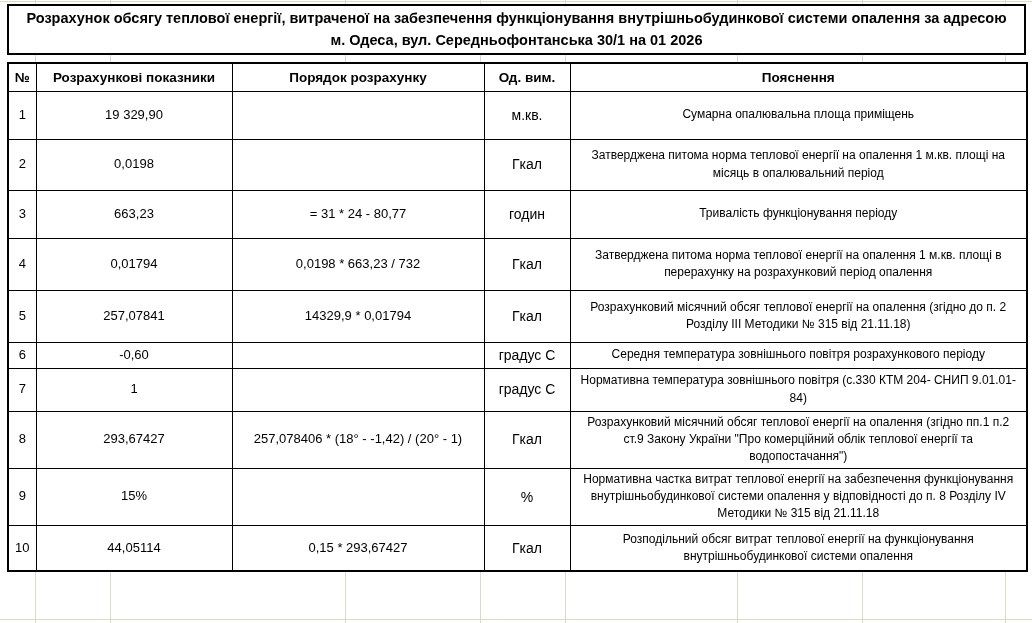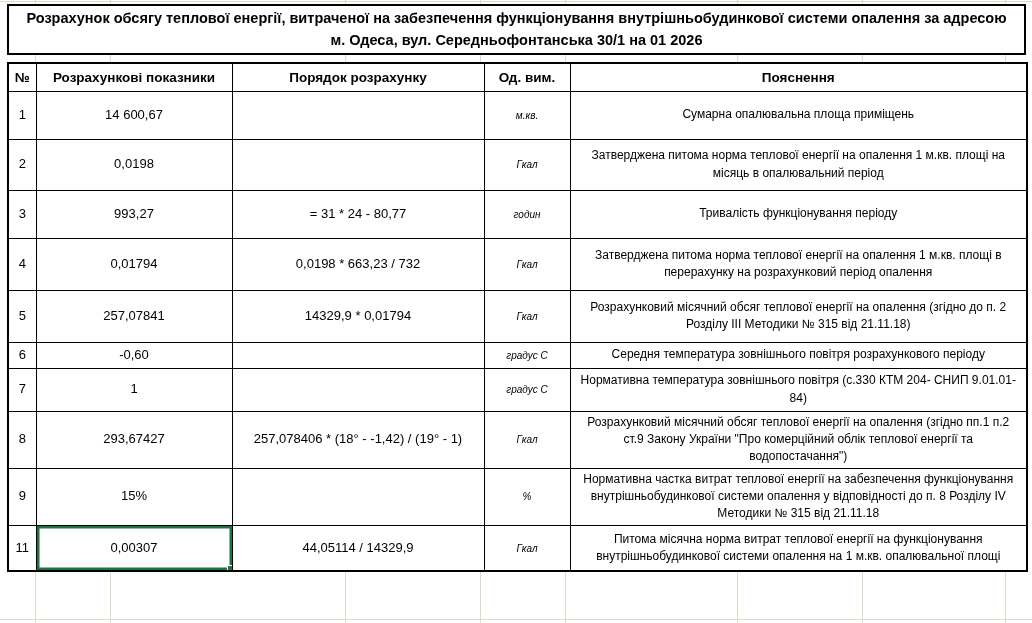--- a/index.html
+++ b/index.html
@@ -70,21 +70,21 @@
     font-size: 13.5px;
     font-weight: bold;
     height: 28px;
     padding: 2px 3px;
   }
   table.calc td {
     font-size: 13px;
     padding: 2px 4px;
     line-height: 1.3;
   }
-  table.calc td:nth-child(4) { font-size: 10px; font-style: italic; }
+  table.calc td:nth-child(4) { font-size: 14px; }
   table.calc td:nth-child(5) {
     font-size: 12px;
     line-height: 1.45;
     padding: 2px 10px;
   }
   
   tbody tr:nth-child(1)  td { height: 48px; }
   tbody tr:nth-child(2)  td { height: 51px; }
   tbody tr:nth-child(3)  td { height: 48px; }
   tbody tr:nth-child(4)  td { height: 52px; }
@@ -142,35 +142,35 @@
         <th>№</th>
         <th>Розрахункові показники</th>
         <th>Порядок розрахунку</th>
         <th>Од. вим.</th>
         <th>Пояснення</th>
       </tr>
     </thead>
     <tbody>
         <tr>
           <td>1</td>
-          <td>14 600,67</td>
+          <td>19 329,90</td>
           <td></td>
           <td>м.кв.</td>
           <td>Сумарна опалювальна площа приміщень</td>
         </tr>
         <tr>
           <td>2</td>
           <td>0,0198</td>
           <td></td>
           <td>Гкал</td>
           <td>Затверджена питома норма теплової енергії на опалення 1 м.кв. площі на місяць в опалювальний період</td>
         </tr>
         <tr>
           <td>3</td>
-          <td>993,27</td>
+          <td>663,23</td>
           <td>= 31 * 24 - 80,77</td>
           <td>годин</td>
           <td>Тривалість функціонування періоду</td>
         </tr>
         <tr>
           <td>4</td>
           <td>0,01794</td>
           <td>0,0198 * 663,23 / 732</td>
           <td>Гкал</td>
           <td>Затверджена питома норма теплової енергії на опалення 1 м.кв. площі в перерахунку на розрахунковий період опалення</td>
@@ -192,34 +192,34 @@
         <tr>
           <td>7</td>
           <td>1</td>
           <td></td>
           <td>градус С</td>
           <td>Нормативна температура зовнішнього повітря (с.330 КТМ 204-  СНИП 9.01.01-84)</td>
         </tr>
         <tr>
           <td>8</td>
           <td>293,67427</td>
-          <td>257,078406 * (18° - -1,42) / (19° - 1)</td>
+          <td>257,078406 * (18° - -1,42) / (20° - 1)</td>
           <td>Гкал</td>
           <td>Розрахунковий місячний обсяг теплової енергії на опалення (згідно пп.1 п.2 ст.9 Закону України "Про комерційний облік теплової енергії та водопостачання")</td>
         </tr>
         <tr>
           <td>9</td>
           <td>15%</td>
           <td></td>
           <td>%</td>
           <td>Нормативна частка витрат теплової енергії на забезпечення функціонування внутрішньобудинкової системи опалення у відповідності до п. 8 Розділу IV Методики № 315 від 21.11.18</td>
         </tr>
         <tr>
-          <td>11</td>
-          <td class="selected-cell">0,00307</td>
-          <td>44,05114 / 14329,9</td>
-          <td>Гкал</td>
-          <td>Питома місячна норма витрат теплової енергії на функціонування внутрішньобудинкової системи опалення на 1 м.кв. опалювальної площі</td>
+          <td>10</td>
+          <td>44,05114</td>
+          <td>0,15 * 293,67427</td>
+          <td>Гкал</td>
+          <td>Розподільний обсяг витрат теплової енергії на функціонування внутрішньобудинкової системи опалення</td>
         </tr>
       </tbody>
   </table>
 
 </div>
 
 </body></html>

